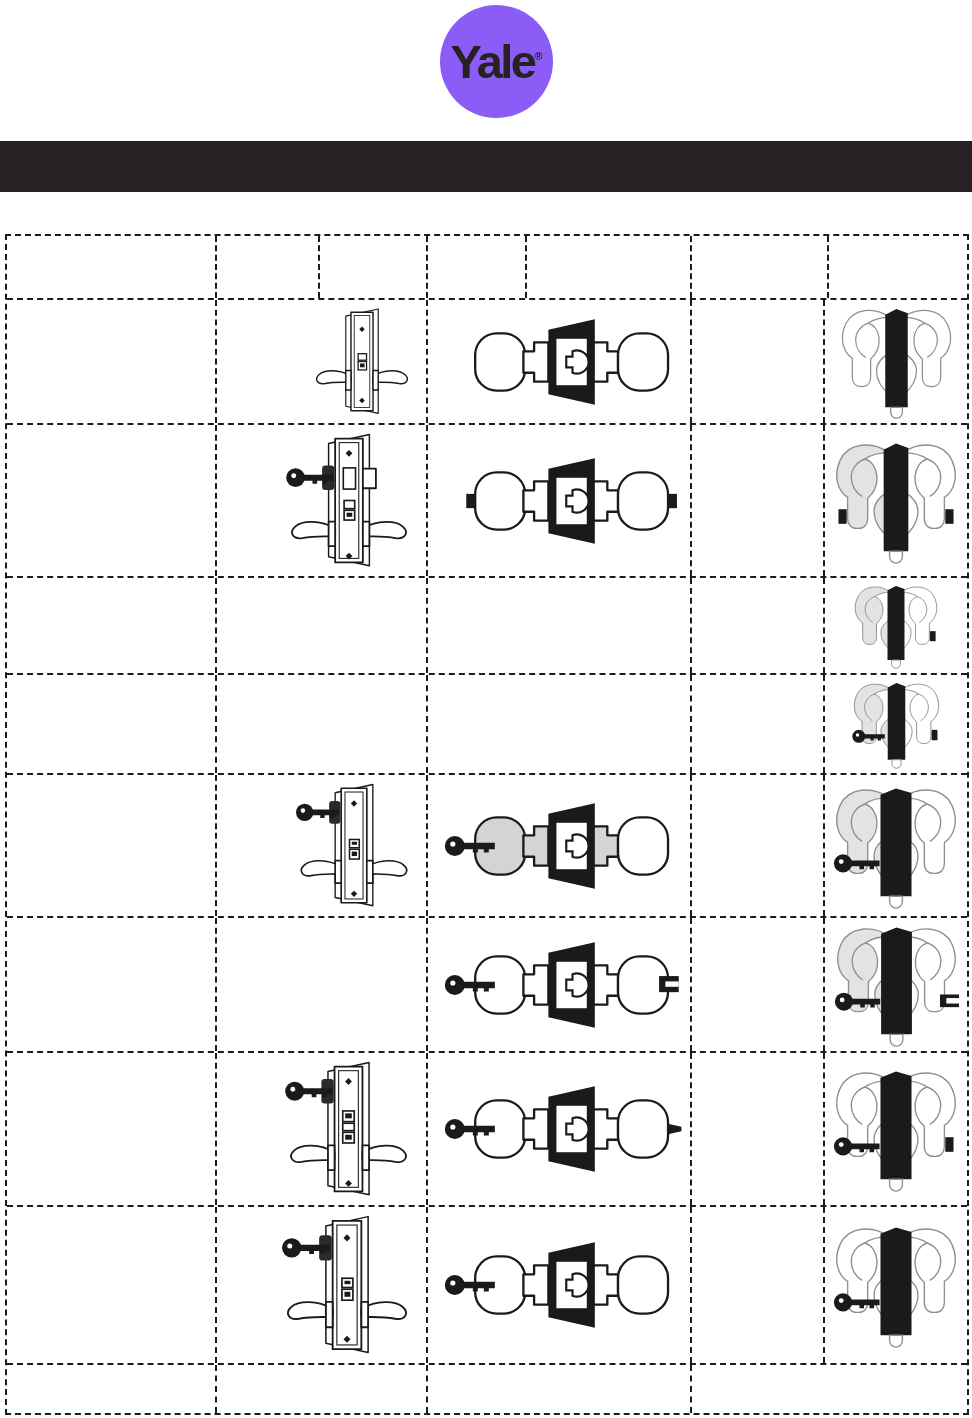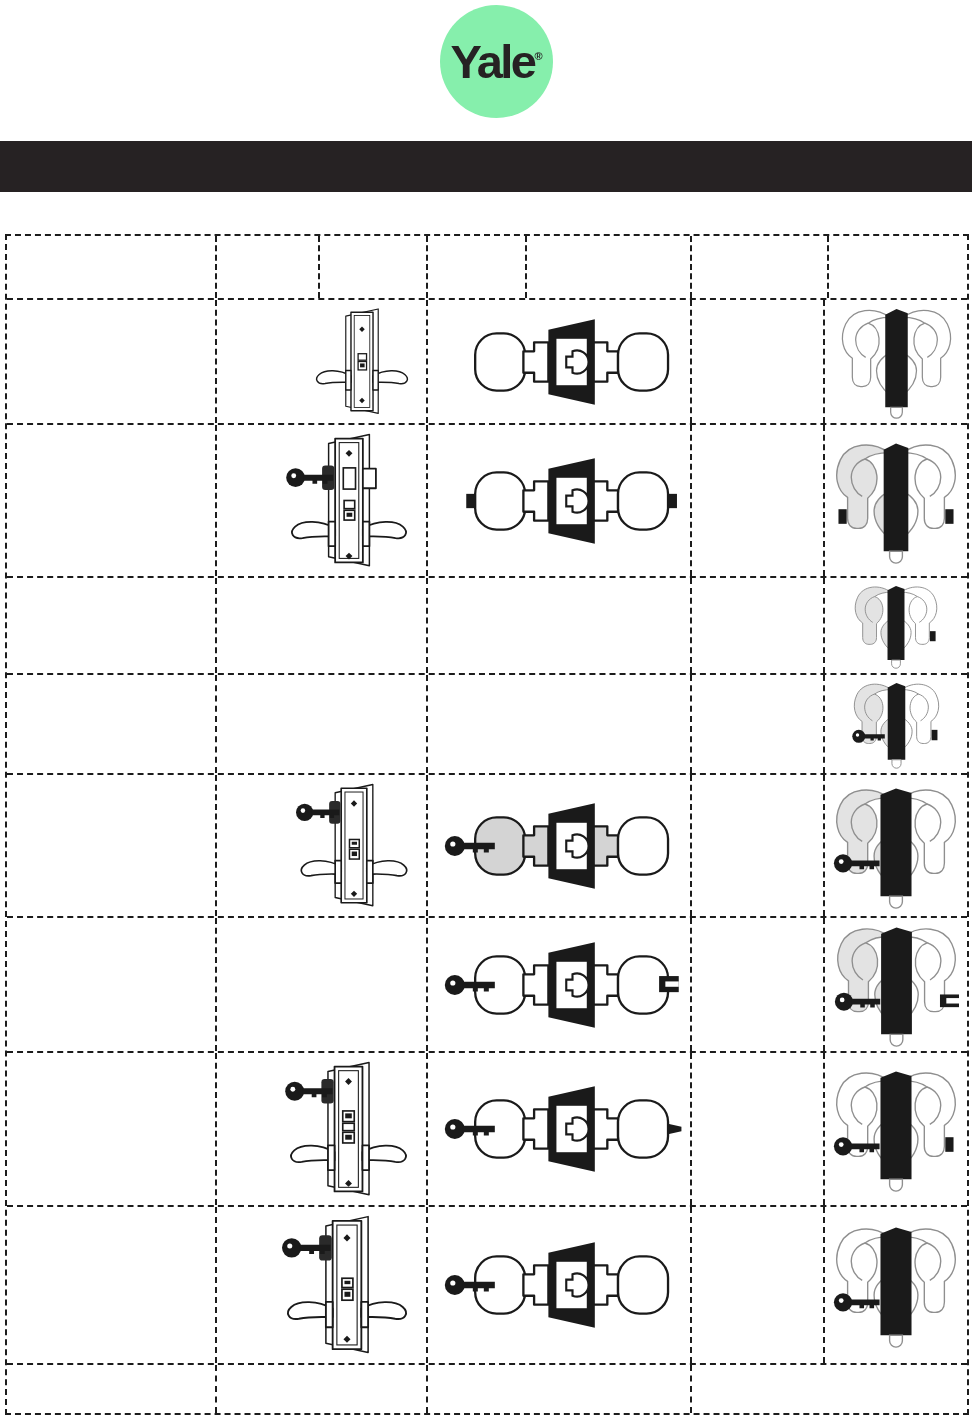--- a/index.html
+++ b/index.html
@@ -22,21 +22,21 @@
   .tcell:last-child{border-right:none;}
   .cell-lockbody{justify-content:flex-end;padding-right:14px;}
   .cell-knob{justify-content:flex-end;padding-right:4px;}
   svg{display:block;}
 </style>
 </head>
 <body>
 
 <div class="page">
 
-  <div class="logo" style="background: #86efac;">
+  <div class="logo" style="background: #8b5cf6;">
     <span class="logo-text" style="color: rgb(38, 34, 35);"><span>Yale</span><span class="logo-reg">®</span></span>
   </div>
 
   <div class="banner" style="background: rgb(38, 34, 35);"></div>
 
   <div class="ftable">
       <div class="trow" style="height: 64px;">
         <div class="tcell" style="width: 210px;"></div>
         <div class="tcell" style="width: 103px;"></div>
         <div class="tcell" style="width: 108px;"></div>

